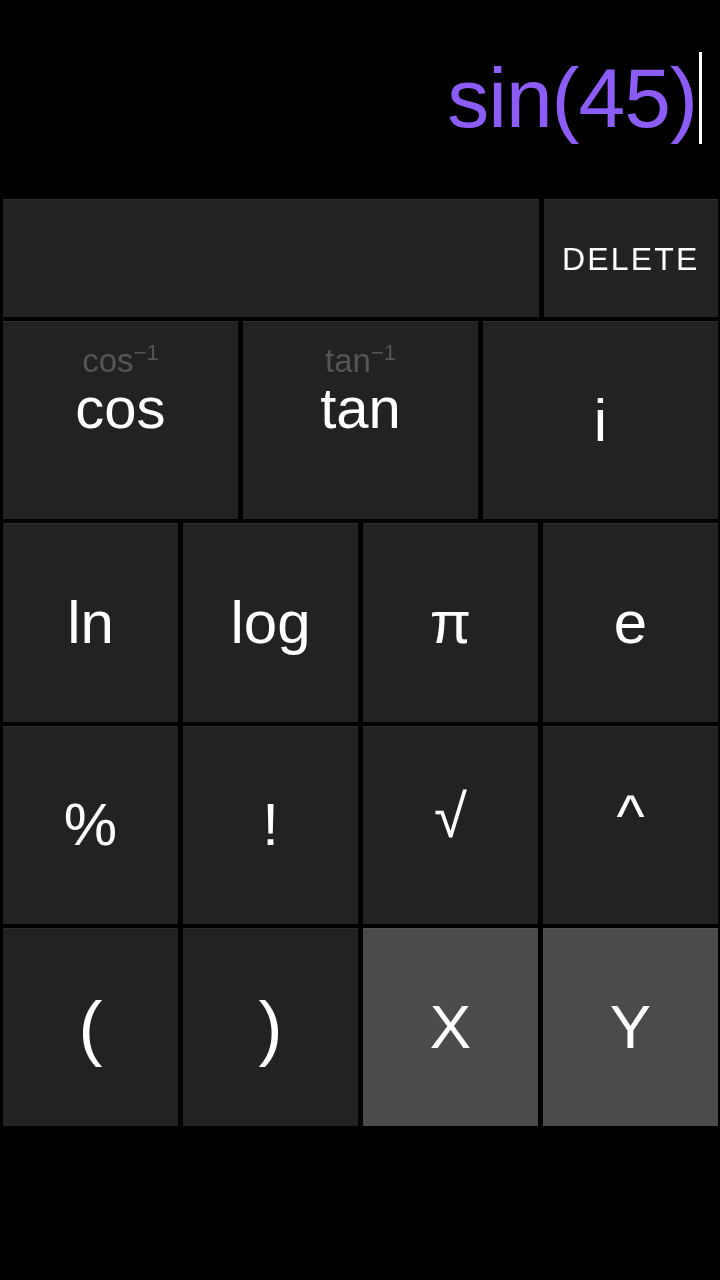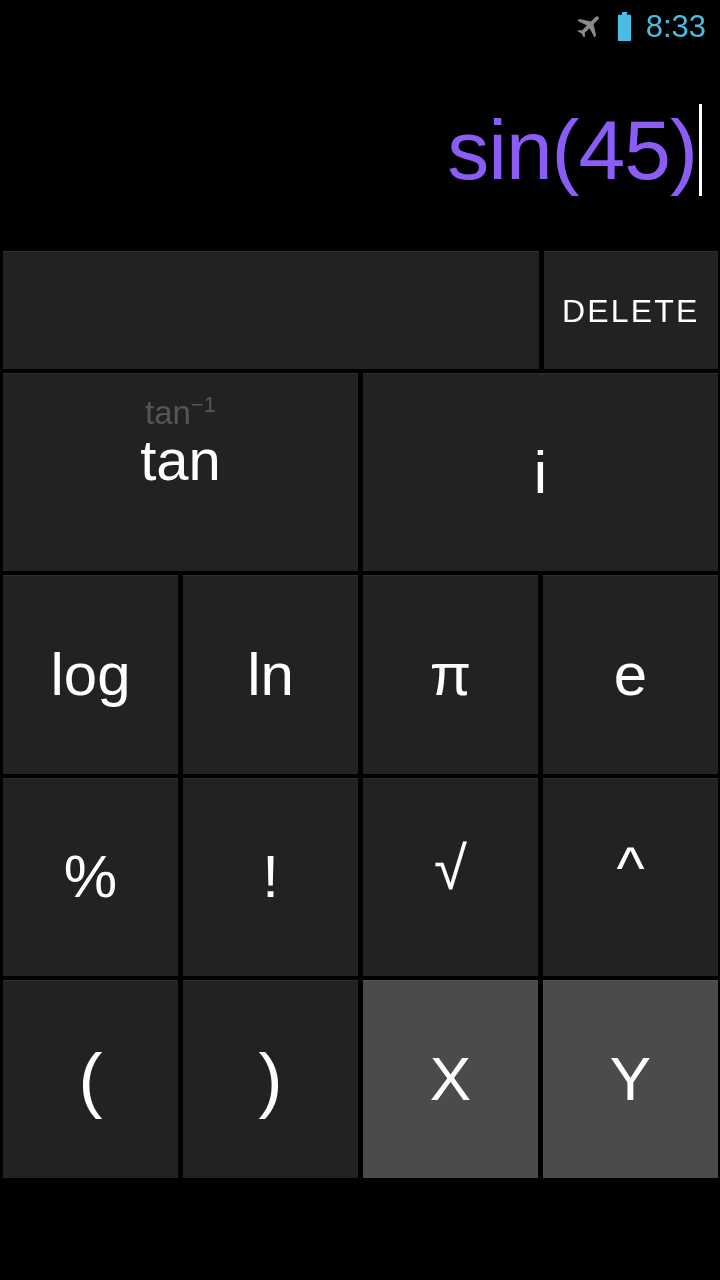--- a/index.html
+++ b/index.html
@@ -193,70 +193,57 @@
   .bottom-filler {
     flex: 1 1 auto;
     background: #000000;
   }
 </style>
 </head>
 <body>
 
 <div id="app">
 
-  <div class="status-bar">
-    <div class="status-right">
-      <span class="airplane-icon-wrap">
-        <svg class="airplane-icon" viewBox="0 0 24 24" aria-hidden="true">
-          <g transform="rotate(45 12 12)">
-            <path d="M21 16v-2l-8-5V3.5C13 2.67 12.33 2 11.5 2S10 2.67 10 3.5V9l-8 5v2l8-2.5V19l-2 1.5V22l3.5-1 3.5 1v-1.5L13 19v-5.5L21 16z" fill="#8a8a8a"></path>
-          </g>
-        </svg>
-      </span>
-      <span class="battery-icon-wrap">
-        <svg class="battery-icon" viewBox="0 0 12 22" aria-hidden="true">
-          <path d="M4 0h4v2h2.2c.45 0 .8.35.8.8V21.2c0 .45-.35.8-.8.8H1.8c-.45 0-.8-.35-.8-.8V2.8c0-.45.35-.8.8-.8H4V0z" fill="#49bde2"></path>
-        </svg>
-      </span>
-      <span class="status-time">8:33</span>
-    </div>
-  </div>
 
   <div class="display-area">
     <span class="display-expr">sin(45)</span>
     <span class="display-caret"></span>
   </div>
 
   <div class="keypad">
 
     <div class="key-row top-row">
       <div class="key wide blank-key">
         <span class="key-label small-label"></span>
       </div>
       <div class="key">
         <span class="key-label small-label">DELETE</span>
       </div>
     </div>
 
     <div class="key-row">
       <div class="key trig">
+        <span class="inv-label"><span>cos</span><sup>−1</sup></span>
+        <span class="key-label">cos</span>
+      </div>
+      <div class="key trig">
         <span class="inv-label"><span>tan</span><sup>−1</sup></span>
         <span class="key-label">tan</span>
       </div>
       <div class="key">
         <span class="key-label">i</span>
       </div>
     </div>
 
     <div class="key-row">
       <div class="key">
+        <span class="key-label">ln</span>
+      </div>
+      <div class="key">
         <span class="key-label">log</span>
-      </div>
-      <div class="key">
-        <span class="key-label">ln</span>
       </div>
       <div class="key">
         <span class="key-label">π</span>
       </div>
       <div class="key">
         <span class="key-label">e</span>
       </div>
     </div>
 
     <div class="key-row">

